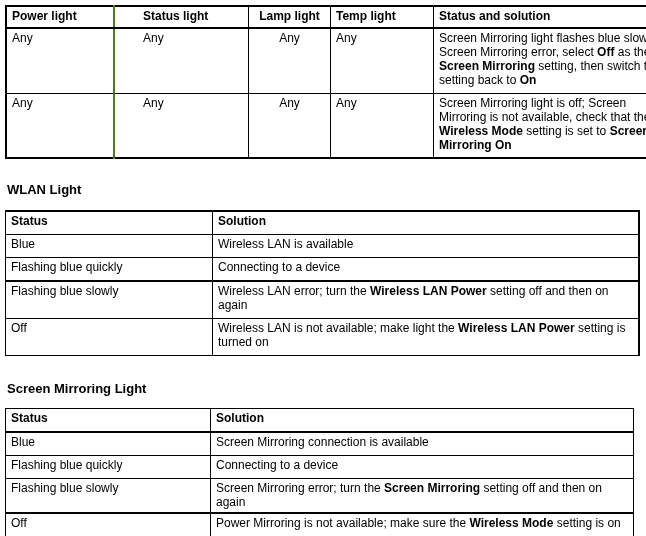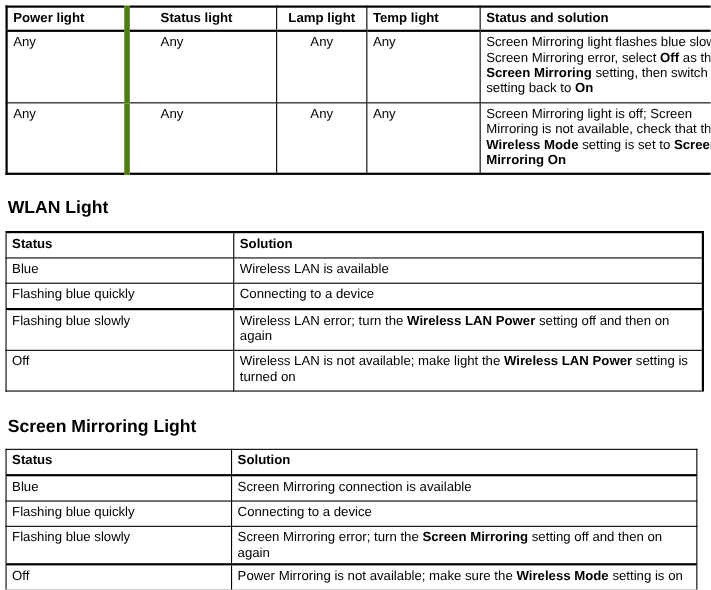--- a/index.html
+++ b/index.html
@@ -13,28 +13,28 @@
     text-align: left; font-size: 12px; line-height: 14px;
   }
   th { font-weight: bold; }
   b { font-weight: bold; }
 
   
   #t1 { left: 5px; top: 5px; width: 635px; border: 2px solid #000; }
   #t1 th { height: 15px; border-bottom: 2px solid #000; }
   #t1 td { height: 59px; }
   #t1 tr.r2 td { height: 58px; }
-  #t1 .c1 { width: 96px; border-right: 5px solid #4d7c0f; }
+  #t1 .c1 { width: 96px; border-right: 2px solid #4d7c0f; }
   #t1 .c2 { width: 100px; padding-left: 28px; }
   #t1 .c3 { width: 71px; text-align: center; }
   #t1 .c4 { width: 92px; }
   #t1 .c5 { width: 228px; }
 
   .section-title {
-    position: absolute; left: 7px; font-weight: bold; font-size: 16px; line-height: 14px;
+    position: absolute; left: 7px; font-weight: bold; font-size: 13px; line-height: 14px;
   }
   #wlan-title { top: 183px; }
   #sm-title { top: 382px; }
 
   
   #t2 { left: 5px; top: 210px; width: 635px; border-top: 2px solid #000; border-right: 2px solid #000; }
   #t2 td, #t2 th { height: 17px; }
   #t2 .s { width: 196px; }
   #t2 tr.tall td { height: 31px; }
   #t2 tr.thick td { border-top: 2px solid #000; }

